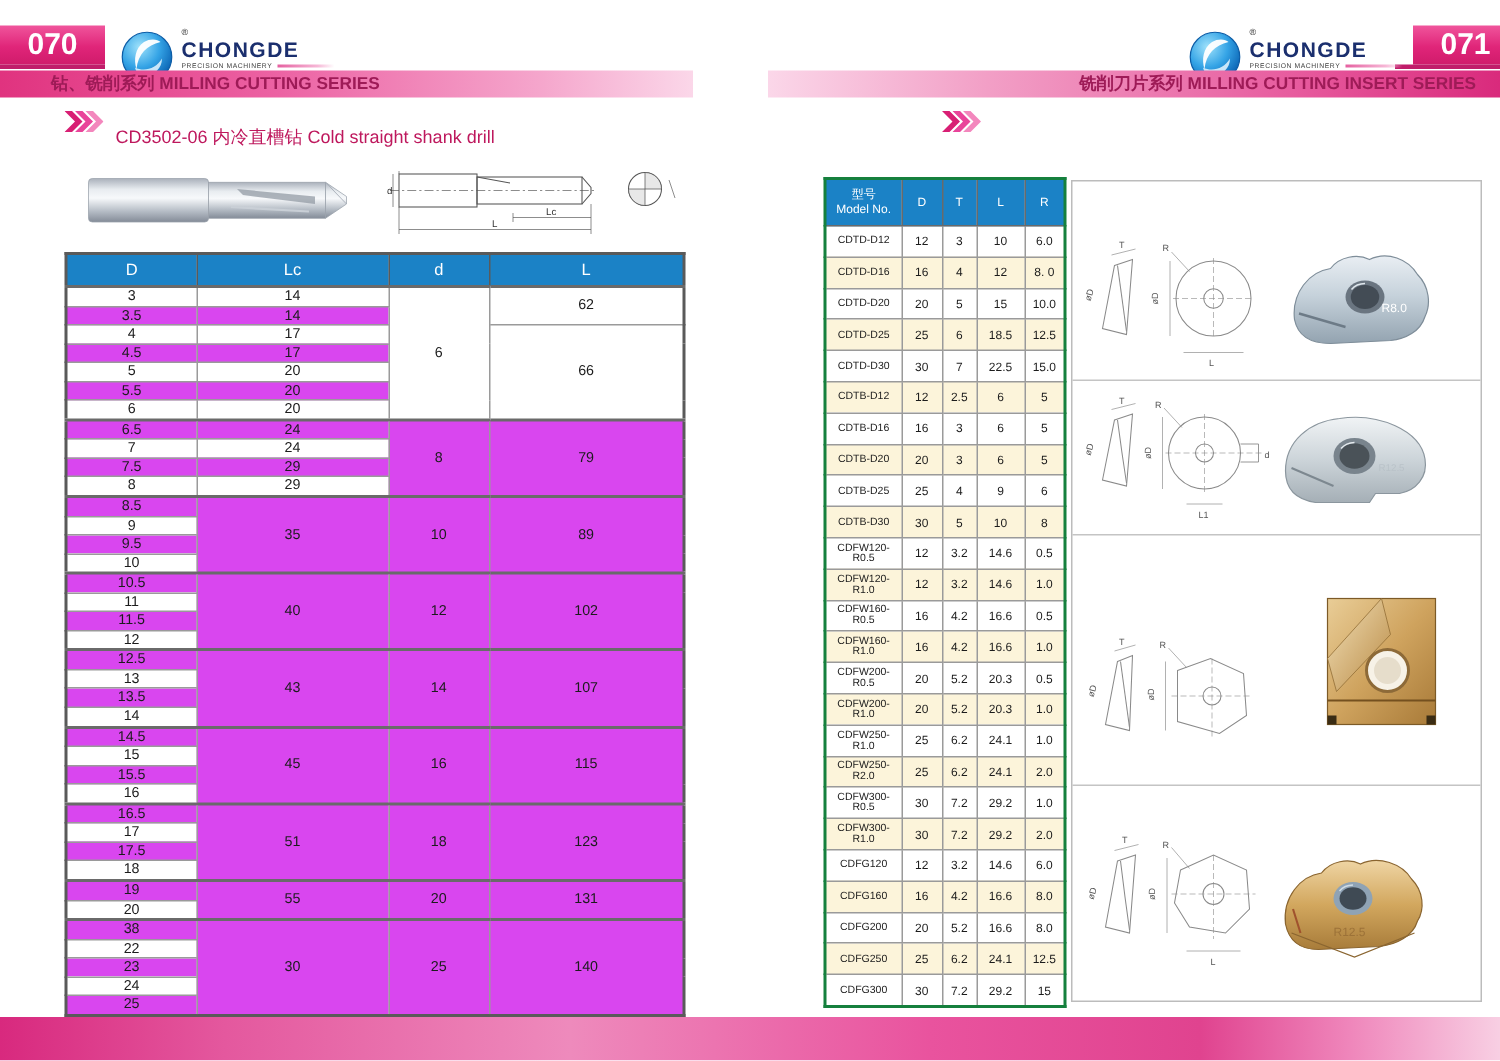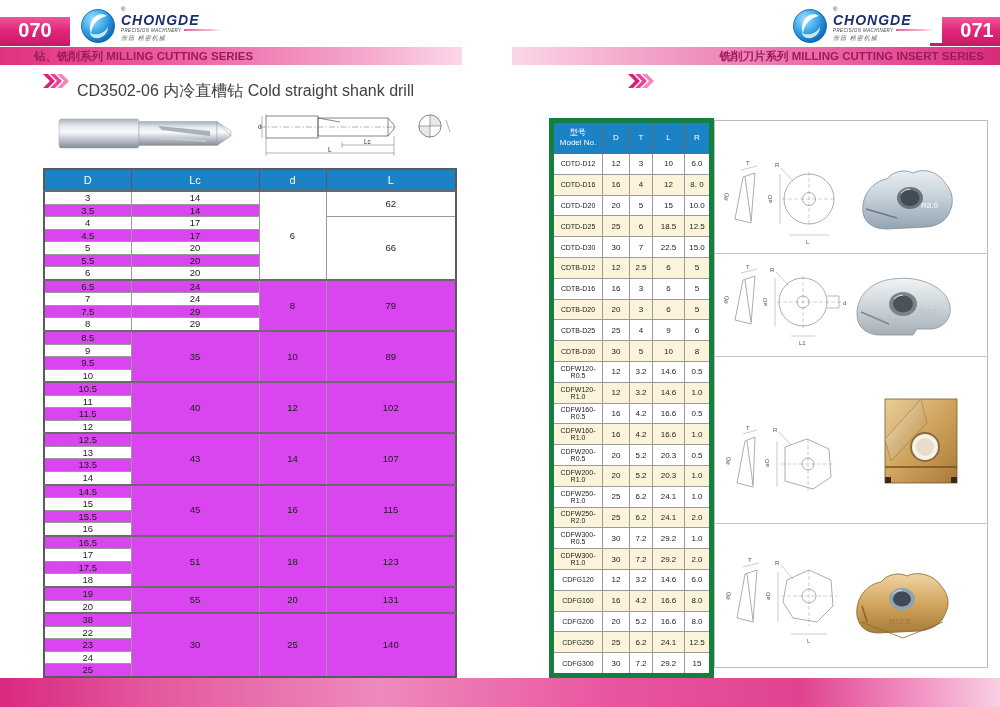--- a/index.html
+++ b/index.html
@@ -10,21 +10,21 @@
   
   .badge { position:absolute; top:17px; width:70px; height:26px; text-align:center;
     line-height:26px; font-size:20px; font-weight:bold; color:#fff;
     background:linear-gradient(180deg,#f0559c 0%,#e02579 55%,#d01b6b 100%); }
   .badge-left { left:0; }
   .badge-right { left:942px; }
   .badge-strip { position:absolute; top:43px; height:3px; background:#c01d6a; }
   .strip-left { left:0; width:70px; }
   .strip-right { left:930px; width:70px; }
 
-  .logo { position:absolute; top:8px; display:flex; align-items:center;font-style:italic; }
+  .logo { position:absolute; top:20px; display:flex; align-items:flex-end; }
   .logo-left { left:80px; }
   .logo-right { left:792px; }
   .logo-sphere { width:36px; height:36px; }
   .logo-textcol { margin-left:5px; padding-top:4px; position:relative; }
   .logo-reg { position:absolute; top:-4px; left:0; font-size:6px; color:#333; }
   .logo-brand { font-size:14px; font-weight:bold; letter-spacing:1px; color:#1b2f6e; line-height:13px; }
   .logo-tagrow { display:flex; align-items:center; margin-top:1px; }
   .logo-tagline { font-size:4.5px; letter-spacing:0.4px; color:#444; white-space:nowrap; }
   .logo-tagdash { width:38px; height:2px; margin-left:3px;
     background:linear-gradient(90deg,#e560a0,#f6b7d6 70%,rgba(246,183,214,0)); }
@@ -36,40 +36,40 @@
     background:linear-gradient(90deg,#e0337f 0%,#ec62a3 40%,#f5a6cc 78%,#fbd7e9 100%); }
   .banner-left .banner-text { margin-left:34px; }
   .banner-right { left:512px; width:488px; text-align:right;
     background:linear-gradient(90deg,#fbd7e9 0%,#f29fc6 30%,#e75b9e 72%,#d92a7c 100%); }
   .banner-right .banner-text { margin-right:16px; }
 
   .section-title { position:absolute; top:72px; height:18px; display:flex; align-items:center; }
   .title-left { left:43px; }
   .title-right { left:628px; }
   .chevrons { margin-right:8px; }
-  .section-text { font-size:16px; color:#404040; white-space:nowrap;margin-top:20px; }
+  .section-text { font-size:12px; color:#be185d; white-space:nowrap;margin-top:20px; }
 
   
   .drill-photo { position:absolute; left:58px; top:116px; }
   .drill-diagram { position:absolute; left:258px; top:104px; }
 
   
   table { border-collapse:collapse; table-layout:fixed; }
   .drill-table { position:absolute; left:43px; top:168px; width:412px; font-size:9.5px;
     border:2px solid #5a5a5a; }
   .drill-table th { background:#1b82c6; color:#fff; font-weight:normal; font-size:11px;
     height:20px; border:1px solid #5a5a5a; padding:0; }
   .drill-table td { height:11.55px; line-height:11.55px; text-align:center;
     border:1px solid #9a9a9a; padding:0; background:#fff; }
   .drill-table td.cream { background:#d946ef; }
   .drill-table tr.gstart td { border-top:2px solid #6a6a6a; }
 
   
   .insert-table { position:absolute; left:549px; top:118px; width:160px; font-size:8px;
-    border:5px solid #15803d;padding-left:38px; }
+    border:2px solid #15803d;padding-left:38px; }
   .insert-table th { background:#1b82c6; color:#fff; font-weight:normal; font-size:8px;
     height:30px; border:1px solid #6a6a6a; padding:0; line-height:1.3; }
   .insert-table td { height:19.8px; text-align:center; border:1px solid #9a9a9a;
     padding:0; background:#fff; }
   .insert-table tr.cream td { background:#fcf4da; }
   .insert-table td.model { font-size:7px; }
 
   
   .gallery { position:absolute; left:714px; top:120px; width:272px; height:546px;
     border:1px solid #bcbcbc; background:#fff; }

